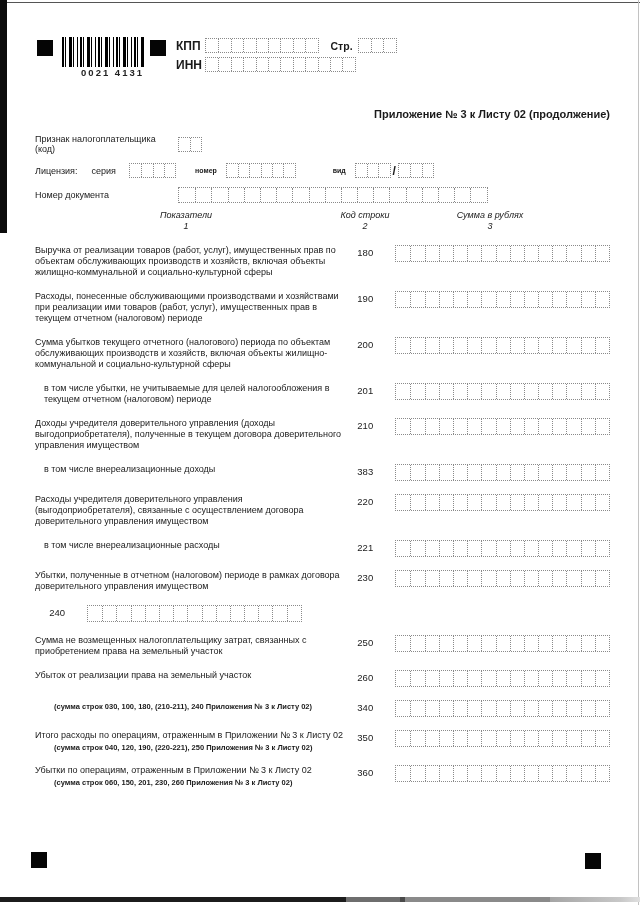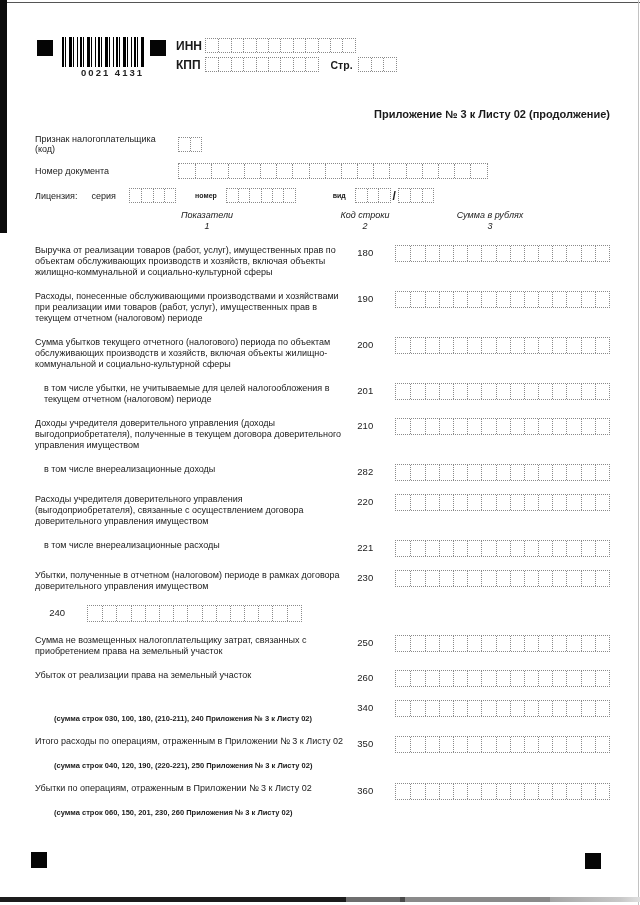--- a/index.html
+++ b/index.html
@@ -47,29 +47,29 @@
   .meta{position:absolute;left:35px;top:134px;width:560px;font-size:9px;}
   .meta-row{display:flex;align-items:center;margin-bottom:9px;}
   .meta-label{width:143px;}
   .tinylabel{font-size:7px;font-weight:bold;}
   .lic-series-label{margin:0 13px 0 14px;}
   .lic-num-label{margin:0 9px 0 19px;}
   .lic-kind-label{margin:0 9px 0 37px;}
   .lic-slash{font-size:12px;font-weight:bold;margin:0 2px;}
   
   .colhead{position:absolute;text-align:center;font-style:italic;font-size:9px;line-height:11px;}
-  .ch1{left:127px;top:210px;width:160px;}
+  .ch1{left:106px;top:210px;width:160px;}
   .ch2{left:325px;top:210px;width:80px;}
   .ch3{left:430px;top:210px;width:120px;}
   
   .rows{position:absolute;left:35px;top:245px;width:575px;}
   .row{display:flex;align-items:flex-start;margin-bottom:13px;min-height:15px;}
   .row-main{width:322px;font-size:9px;line-height:11px;}
   .row.indent .row-main{padding-left:9px;box-sizing:border-box;}
-  .row-note{font-size:7.5px;font-weight:bold;line-height:9px;margin-top:14px;padding-left:19px;}
+  .row-note{font-size:7.5px;font-weight:bold;line-height:9px;margin-top:2px;padding-left:19px;}
   .row-code{width:30px;text-align:right;font-size:9.5px;line-height:15px;margin-right:22px;flex-shrink:0;}
   .row-field{flex-shrink:0;}
   .row-field .cell{width:14.2px;height:15px;}
 </style>
 </head>
 <body>
 
 <div class="page">
 
   <div class="artifact-top"></div>
@@ -77,93 +77,69 @@
   <div class="artifact-right"></div>
   <div class="artifact-bottom"></div>
 
   <div class="sq sq-tl"></div>
   <div class="barcode"></div>
   <div class="barcode-num">0021  4131</div>
   <div class="sq sq-tr"></div>
 
   <div class="idblock">
     <div class="idrow">
+      <span class="idlabel">КПП</span>
+      <div class="dfield f-kpp">
+          <div class="cell"></div>
+          <div class="cell"></div>
+          <div class="cell"></div>
+          <div class="cell"></div>
+          <div class="cell"></div>
+          <div class="cell"></div>
+          <div class="cell"></div>
+          <div class="cell"></div>
+          <div class="cell"></div>
+        </div>
+      <span class="strlabel">Стр.</span>
+      <div class="dfield f-str">
+          <div class="cell"></div>
+          <div class="cell"></div>
+          <div class="cell"></div>
+        </div>
+    </div>
+    <div class="idrow">
       <span class="idlabel">ИНН</span>
       <div class="dfield f-inn">
           <div class="cell"></div>
           <div class="cell"></div>
           <div class="cell"></div>
           <div class="cell"></div>
           <div class="cell"></div>
           <div class="cell"></div>
           <div class="cell"></div>
           <div class="cell"></div>
           <div class="cell"></div>
-          <div class="cell"></div>
-          <div class="cell"></div>
-          <div class="cell"></div>
-        </div>
-    </div>
-    <div class="idrow">
-      <span class="idlabel">КПП</span>
-      <div class="dfield f-kpp">
-          <div class="cell"></div>
-          <div class="cell"></div>
-          <div class="cell"></div>
-          <div class="cell"></div>
-          <div class="cell"></div>
-          <div class="cell"></div>
-          <div class="cell"></div>
-          <div class="cell"></div>
-          <div class="cell"></div>
-        </div>
-      <span class="strlabel">Стр.</span>
-      <div class="dfield f-str">
           <div class="cell"></div>
           <div class="cell"></div>
           <div class="cell"></div>
         </div>
     </div>
   </div>
 
   <div class="apptitle">Приложение № 3 к Листу 02 (продолжение)</div>
 
   <div class="meta">
     <div class="meta-row">
       <span class="meta-label">Признак налогоплательщика (код)</span>
       <div class="dfield f-attr">
           <div class="cell"></div>
           <div class="cell"></div>
         </div>
     </div>
     <div class="meta-row">
-      <span class="meta-label">Номер документа</span>
-      <div class="dfield f-doc">
-          <div class="cell"></div>
-          <div class="cell"></div>
-          <div class="cell"></div>
-          <div class="cell"></div>
-          <div class="cell"></div>
-          <div class="cell"></div>
-          <div class="cell"></div>
-          <div class="cell"></div>
-          <div class="cell"></div>
-          <div class="cell"></div>
-          <div class="cell"></div>
-          <div class="cell"></div>
-          <div class="cell"></div>
-          <div class="cell"></div>
-          <div class="cell"></div>
-          <div class="cell"></div>
-          <div class="cell"></div>
-          <div class="cell"></div>
-          <div class="cell"></div>
-        </div>
-    </div>
-    <div class="meta-row">
       <span>Лицензия:</span>
       <span class="lic-series-label">серия</span>
       <div class="dfield f-ser">
           <div class="cell"></div>
           <div class="cell"></div>
           <div class="cell"></div>
           <div class="cell"></div>
         </div>
       <span class="tinylabel lic-num-label">номер</span>
       <div class="dfield f-num">
@@ -180,20 +156,44 @@
           <div class="cell"></div>
           <div class="cell"></div>
         </div>
       <span class="lic-slash">/</span>
       <div class="dfield f-kind">
           <div class="cell"></div>
           <div class="cell"></div>
           <div class="cell"></div>
         </div>
     </div>
+    <div class="meta-row">
+      <span class="meta-label">Номер документа</span>
+      <div class="dfield f-doc">
+          <div class="cell"></div>
+          <div class="cell"></div>
+          <div class="cell"></div>
+          <div class="cell"></div>
+          <div class="cell"></div>
+          <div class="cell"></div>
+          <div class="cell"></div>
+          <div class="cell"></div>
+          <div class="cell"></div>
+          <div class="cell"></div>
+          <div class="cell"></div>
+          <div class="cell"></div>
+          <div class="cell"></div>
+          <div class="cell"></div>
+          <div class="cell"></div>
+          <div class="cell"></div>
+          <div class="cell"></div>
+          <div class="cell"></div>
+          <div class="cell"></div>
+        </div>
+    </div>
   </div>
 
   <div class="colhead ch1">
     <div>Показатели</div>
     <div>1</div>
   </div>
   <div class="colhead ch2">
     <div>Код строки</div>
     <div>2</div>
   </div>
@@ -326,21 +326,21 @@
           <div class="cell"></div>
           <div class="cell"></div>
         </div>
   </div>
 
   <div class="row indent">
     <div class="row-main">
       <div class="row-label-text">в том числе внереализационные доходы</div>
 
     </div>
-    <div class="row-code">282</div>
+    <div class="row-code">383</div>
     <div class="dfield row-field">
           <div class="cell"></div>
           <div class="cell"></div>
           <div class="cell"></div>
           <div class="cell"></div>
           <div class="cell"></div>
           <div class="cell"></div>
           <div class="cell"></div>
           <div class="cell"></div>
           <div class="cell"></div>

